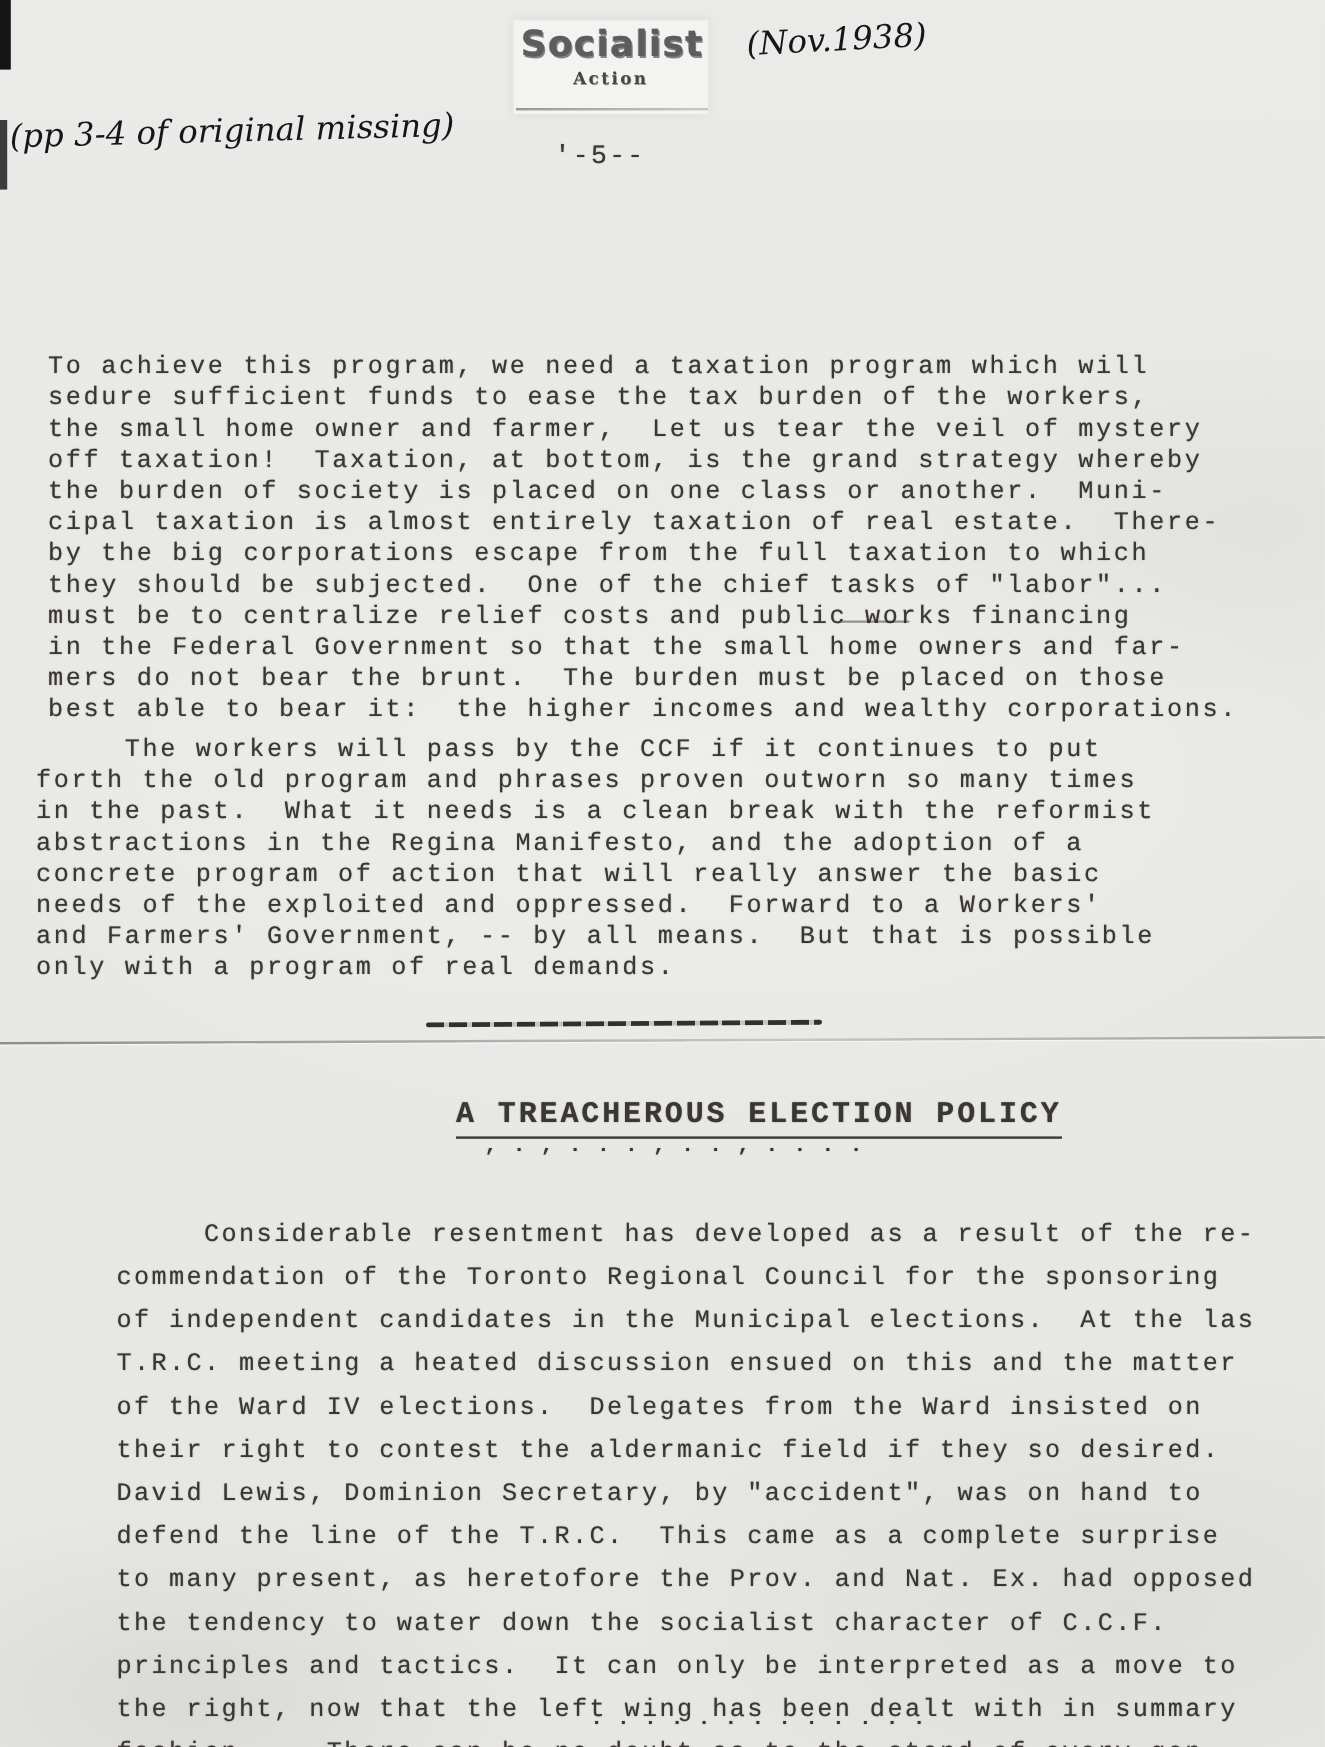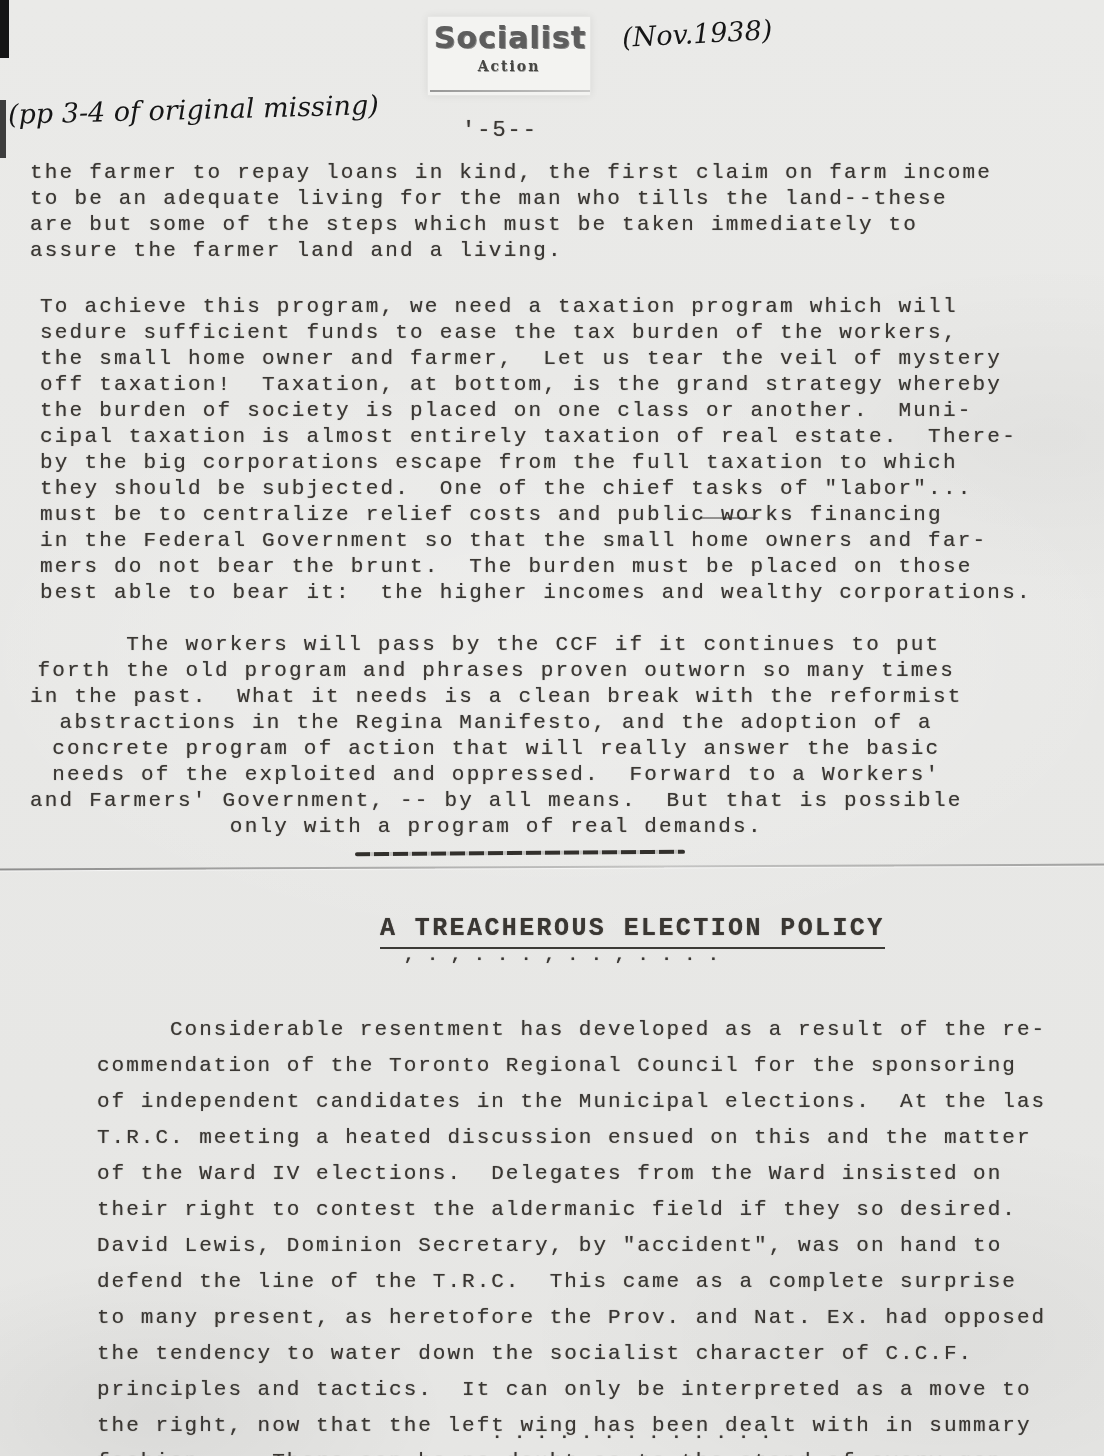--- a/index.html
+++ b/index.html
@@ -65,21 +65,21 @@
   .date-note{left:622px;top:18px;font-size:27px;transform:rotate(-3deg);}
   .missing-note{left:8px;top:94px;font-size:27px;transform:rotate(-1.5deg);}
   .page-number{
     position:absolute;left:462px;top:118px;
     font-family:"Liberation Mono", monospace;
     font-size:22px;letter-spacing:2px;color:#3a3733;
     text-shadow:0 0 1px rgba(45,40,35,0.55);
   }
   .para1{left:30px;top:160px;}
   .para2{left:40px;top:294px;}
-  .para3{left:30px;top:632px;text-align:center;}
+  .para3{left:30px;top:613px;}
   .smudge-underline{
     position:absolute;left:700px;top:517px;width:58px;height:2px;
     background:rgba(40,38,35,0.45);border-radius:1px;
   }
   .typed-divider{
     position:absolute;left:355px;top:851px;width:330px;height:4px;
     transform:rotate(-0.4deg);
     background:repeating-linear-gradient(90deg,#32302c 0 15px, rgba(50,48,44,0.2) 15px 19px);
     border-radius:2px;
   }
@@ -125,24 +125,20 @@
   <div class="masthead-patch"></div>
   <div class="masthead-title">Socialist</div>
   <div class="masthead-subtitle">Action</div>
   <div class="masthead-rule"></div>
 
   <div class="handwritten date-note">(Nov.1938)</div>
   <div class="handwritten missing-note">(pp 3-4 of original missing)</div>
 
   <div class="page-number">'-5--</div>
 
-  <div class="typed sec1 para1">the farmer to repay loans in kind, the first claim on farm income
-to be an adequate living for the man who tills the land--these
-are but some of the steps which must be taken immediately to
-assure the farmer land and a living.</div>
   <div class="typed sec1 para2">To achieve this program, we need a taxation program which will
 sedure sufficient funds to ease the tax burden of the workers,
 the small home owner and farmer,  Let us tear the veil of mystery
 off taxation!  Taxation, at bottom, is the grand strategy whereby
 the burden of society is placed on one class or another.  Muni-
 cipal taxation is almost entirely taxation of real estate.  There-
 by the big corporations escape from the full taxation to which
 they should be subjected.  One of the chief tasks of "labor"...
 must be to centralize relief costs and public works financing
 in the Federal Government so that the small home owners and far-

